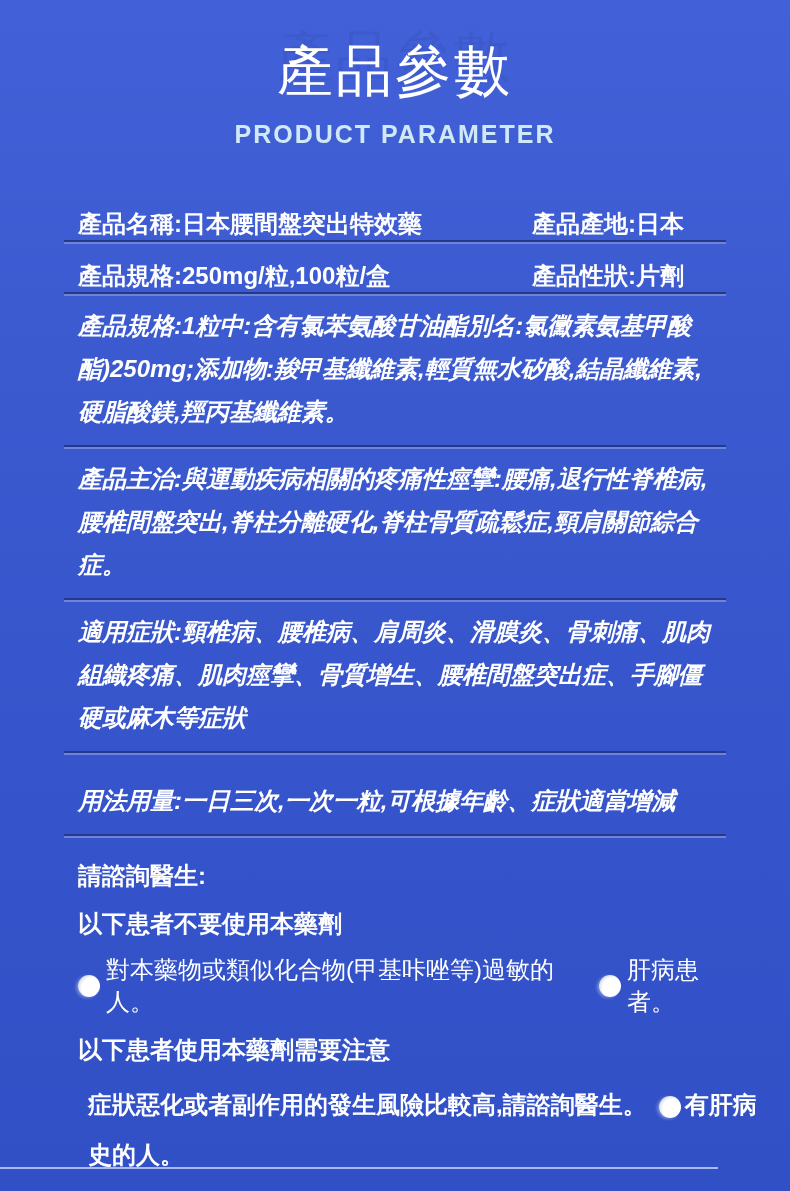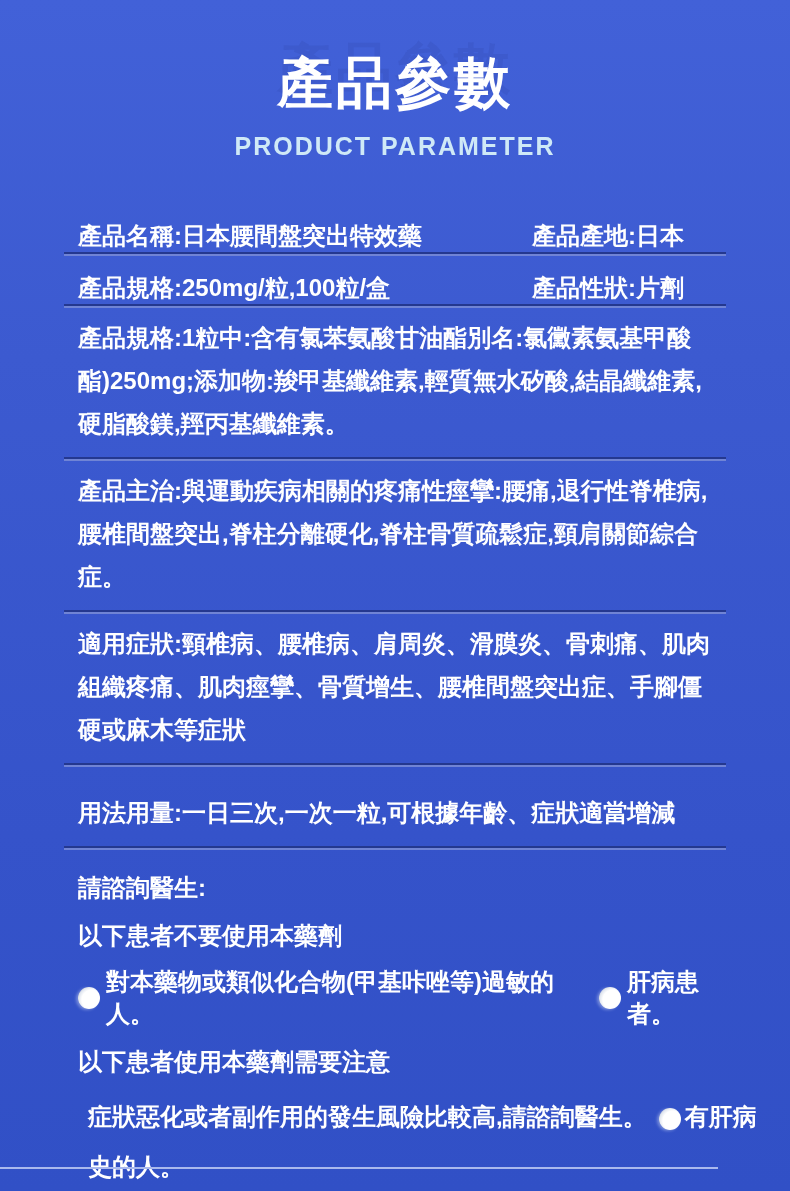--- a/index.html
+++ b/index.html
@@ -8,49 +8,49 @@
     font-family:"Liberation Sans","DejaVu Sans",sans-serif;
   }
   .page{
     position:relative;width:790px;height:1191px;
     background:linear-gradient(180deg,#4261d8 0%,#3c5ad0 30%,#3553ca 70%,#3150c6 100%);
     color:#ffffff;
   }
   
   .header{padding-top:36px;text-align:center;}
   .title{
-    margin:12px;font-size:56px;line-height:70px;font-weight:700;
+    margin:0;font-size:56px;line-height:70px;font-weight:400;
     letter-spacing:3px;color:#ffffff;
     text-shadow:0 -14px 0 rgba(26,42,120,0.10);
   }
   .subtitle{
     margin:14px 0 0 0;font-size:25px;line-height:28px;font-weight:700;
     letter-spacing:2px;color:#cfe9f7;
   }
   
   .content{padding:0 78px;}
   .spec-table{margin-top:44px;}
   .spec-row{display:flex;align-items:flex-end;height:48px;}
   .spec-left{flex:1;font-size:24px;font-weight:700;}
   .spec-right{width:180px;font-size:24px;font-weight:700;text-align:left;}
   .divider{
     height:2px;margin:0 -14px;background:#24388f;
     border-bottom:2px solid rgba(138,158,236,0.75);
   }
   .para{
     margin:8px 0 12px 0;font-size:24px;font-weight:700;
-    line-height:43px;color:#ffffff;text-align:left;
+    line-height:43px;color:#ffffff;text-align:left;font-style:italic;
   }
   .para.single{line-height:43px;margin-top:24px;}
   
   .prec-heading{margin:22px 0 0 0;font-size:24px;font-weight:700;line-height:32px;}
   .prec-line{margin:16px 0 0 0;font-size:24px;font-weight:700;line-height:32px;}
   .bullet-row{
     display:flex;justify-content:space-between;align-items:center;
-    margin:14px -34px 0 0;font-size:24px;font-weight:700;line-height:32px;
+    margin:14px -34px 0 0;font-size:24px;font-weight:400;line-height:32px;
   }
   .bullet-row.single-item{justify-content:flex-start;margin-left:-8px;}
   .bullet-item{display:flex;align-items:center;}
   .bullet{
     display:inline-block;width:22px;height:22px;border-radius:50%;
     background:radial-gradient(circle at 62% 58%,#ffffff 52%,#e3e8f0 68%,#97a1b2 100%);
     box-shadow:-2px 1px 3px rgba(240,246,255,0.35);
     margin-right:6px;flex:0 0 auto;vertical-align:middle;
   }
   .caution-para{

